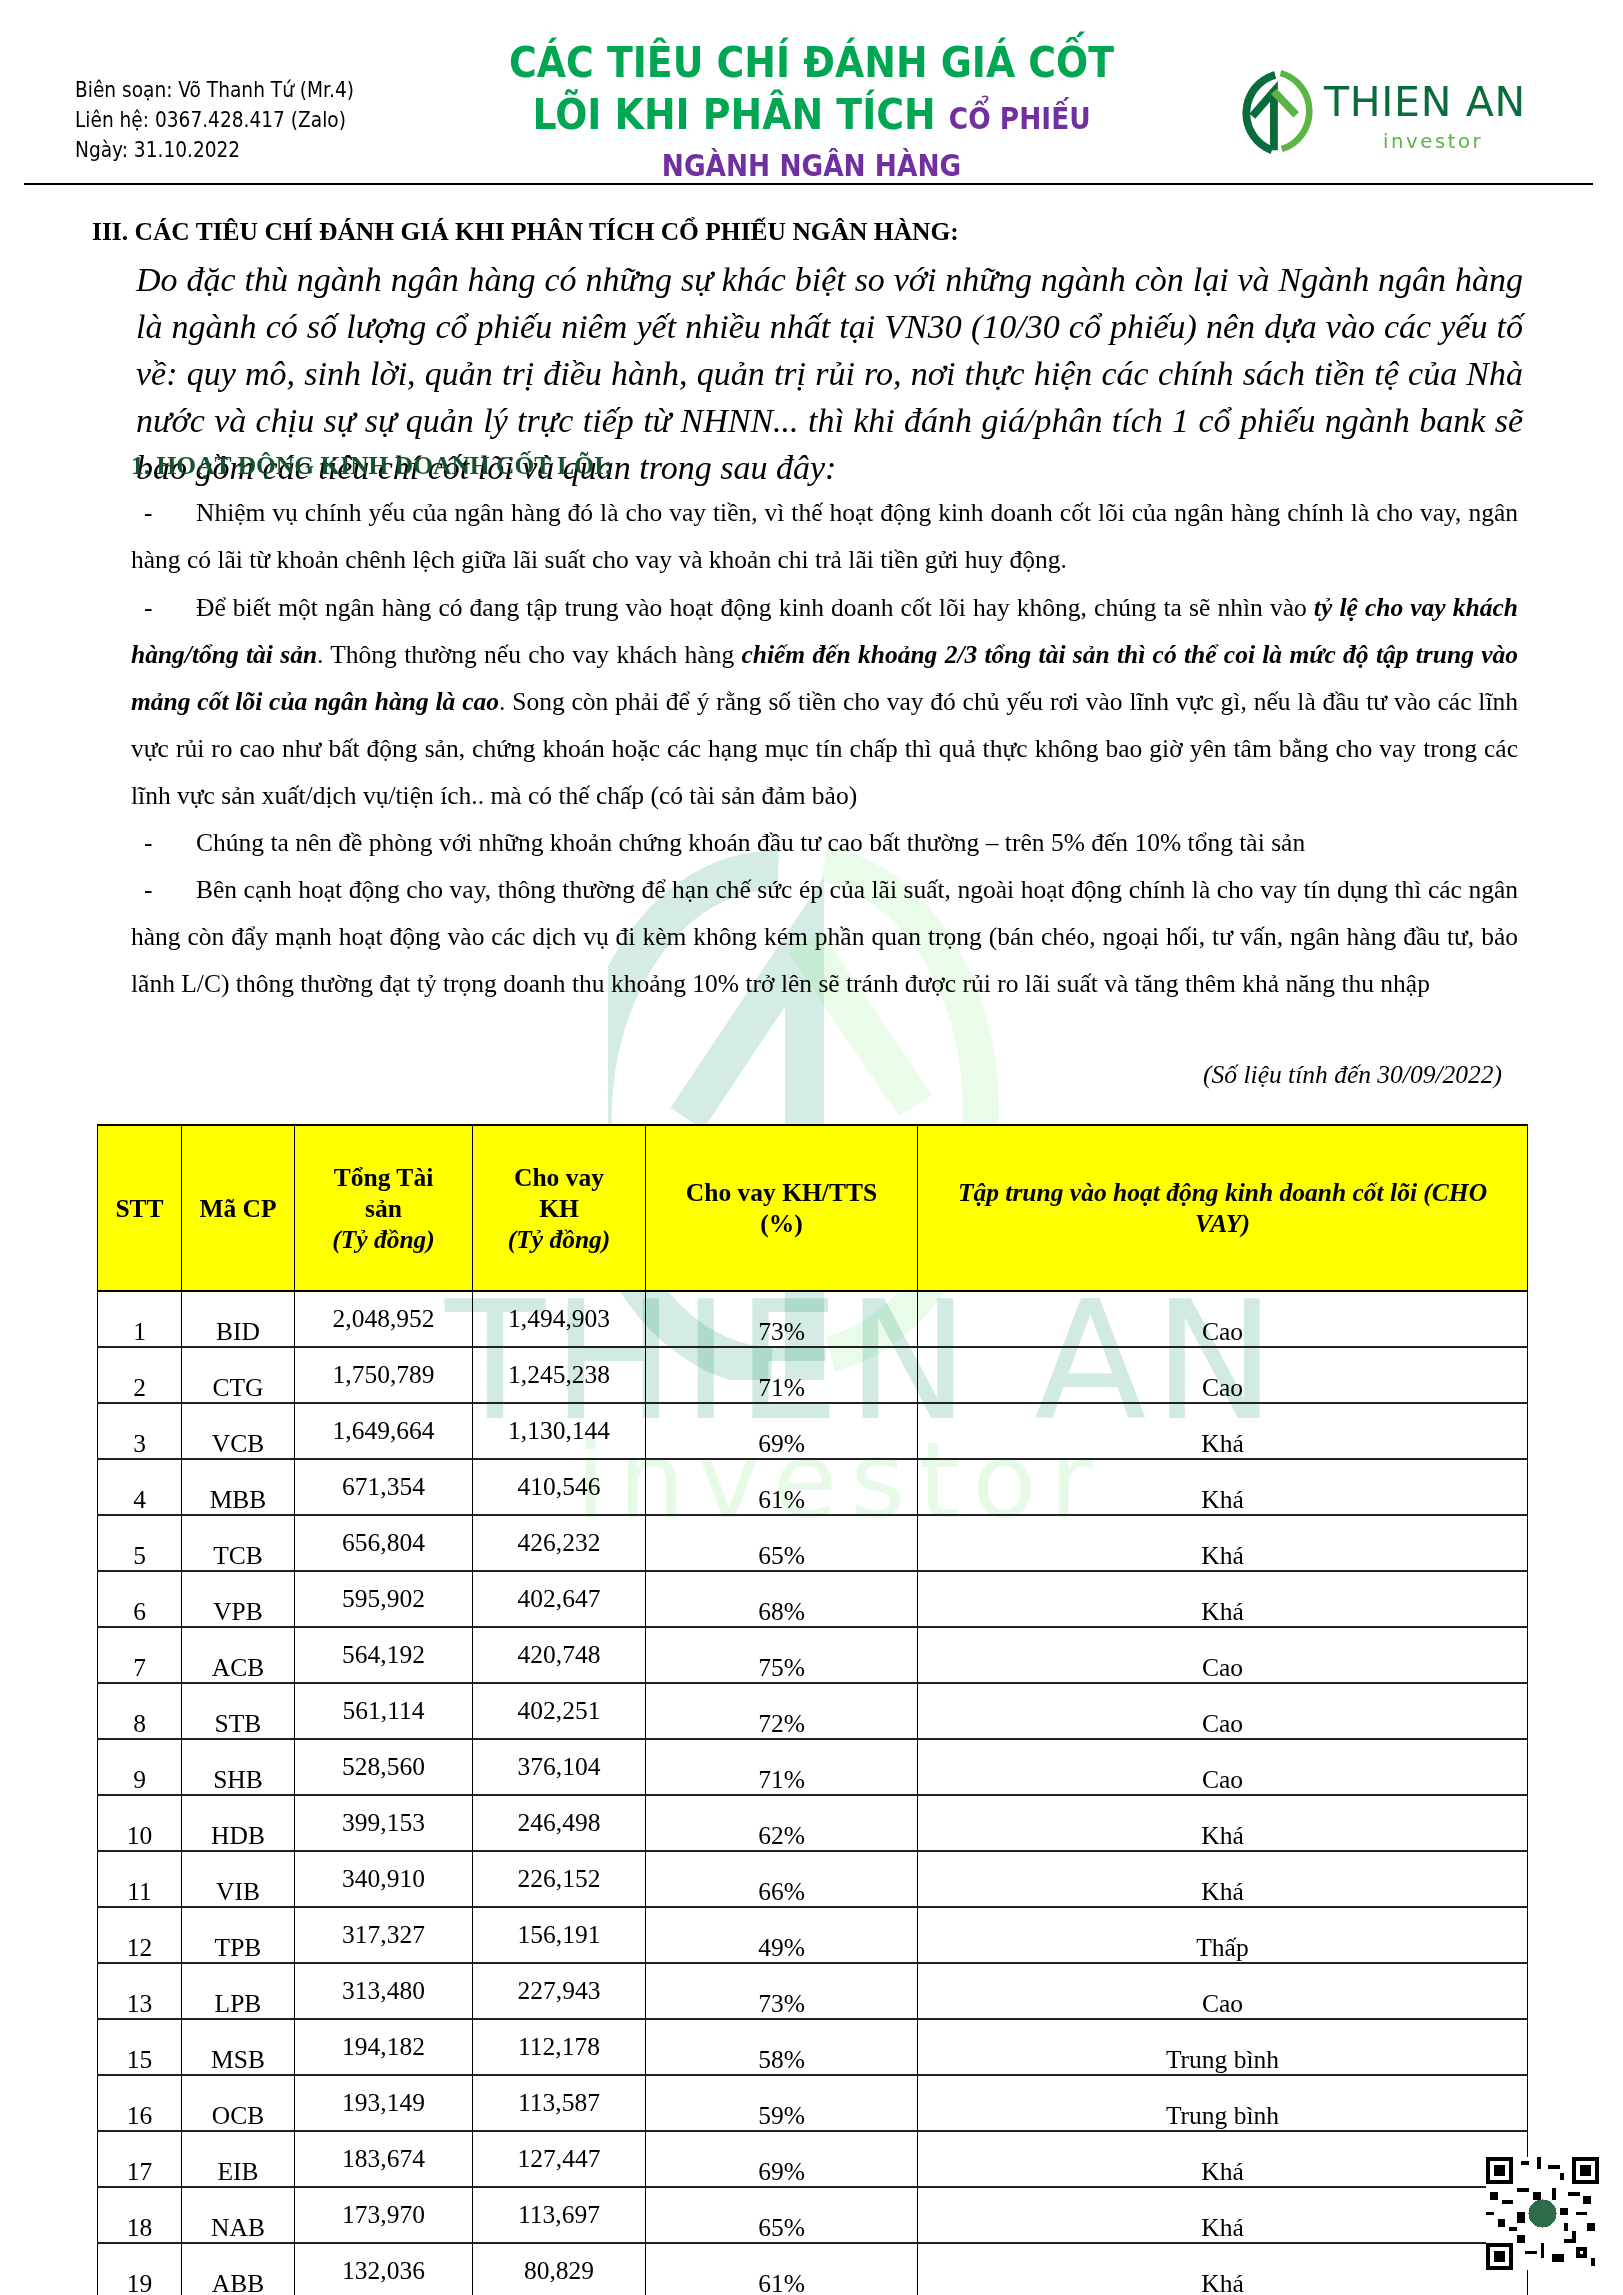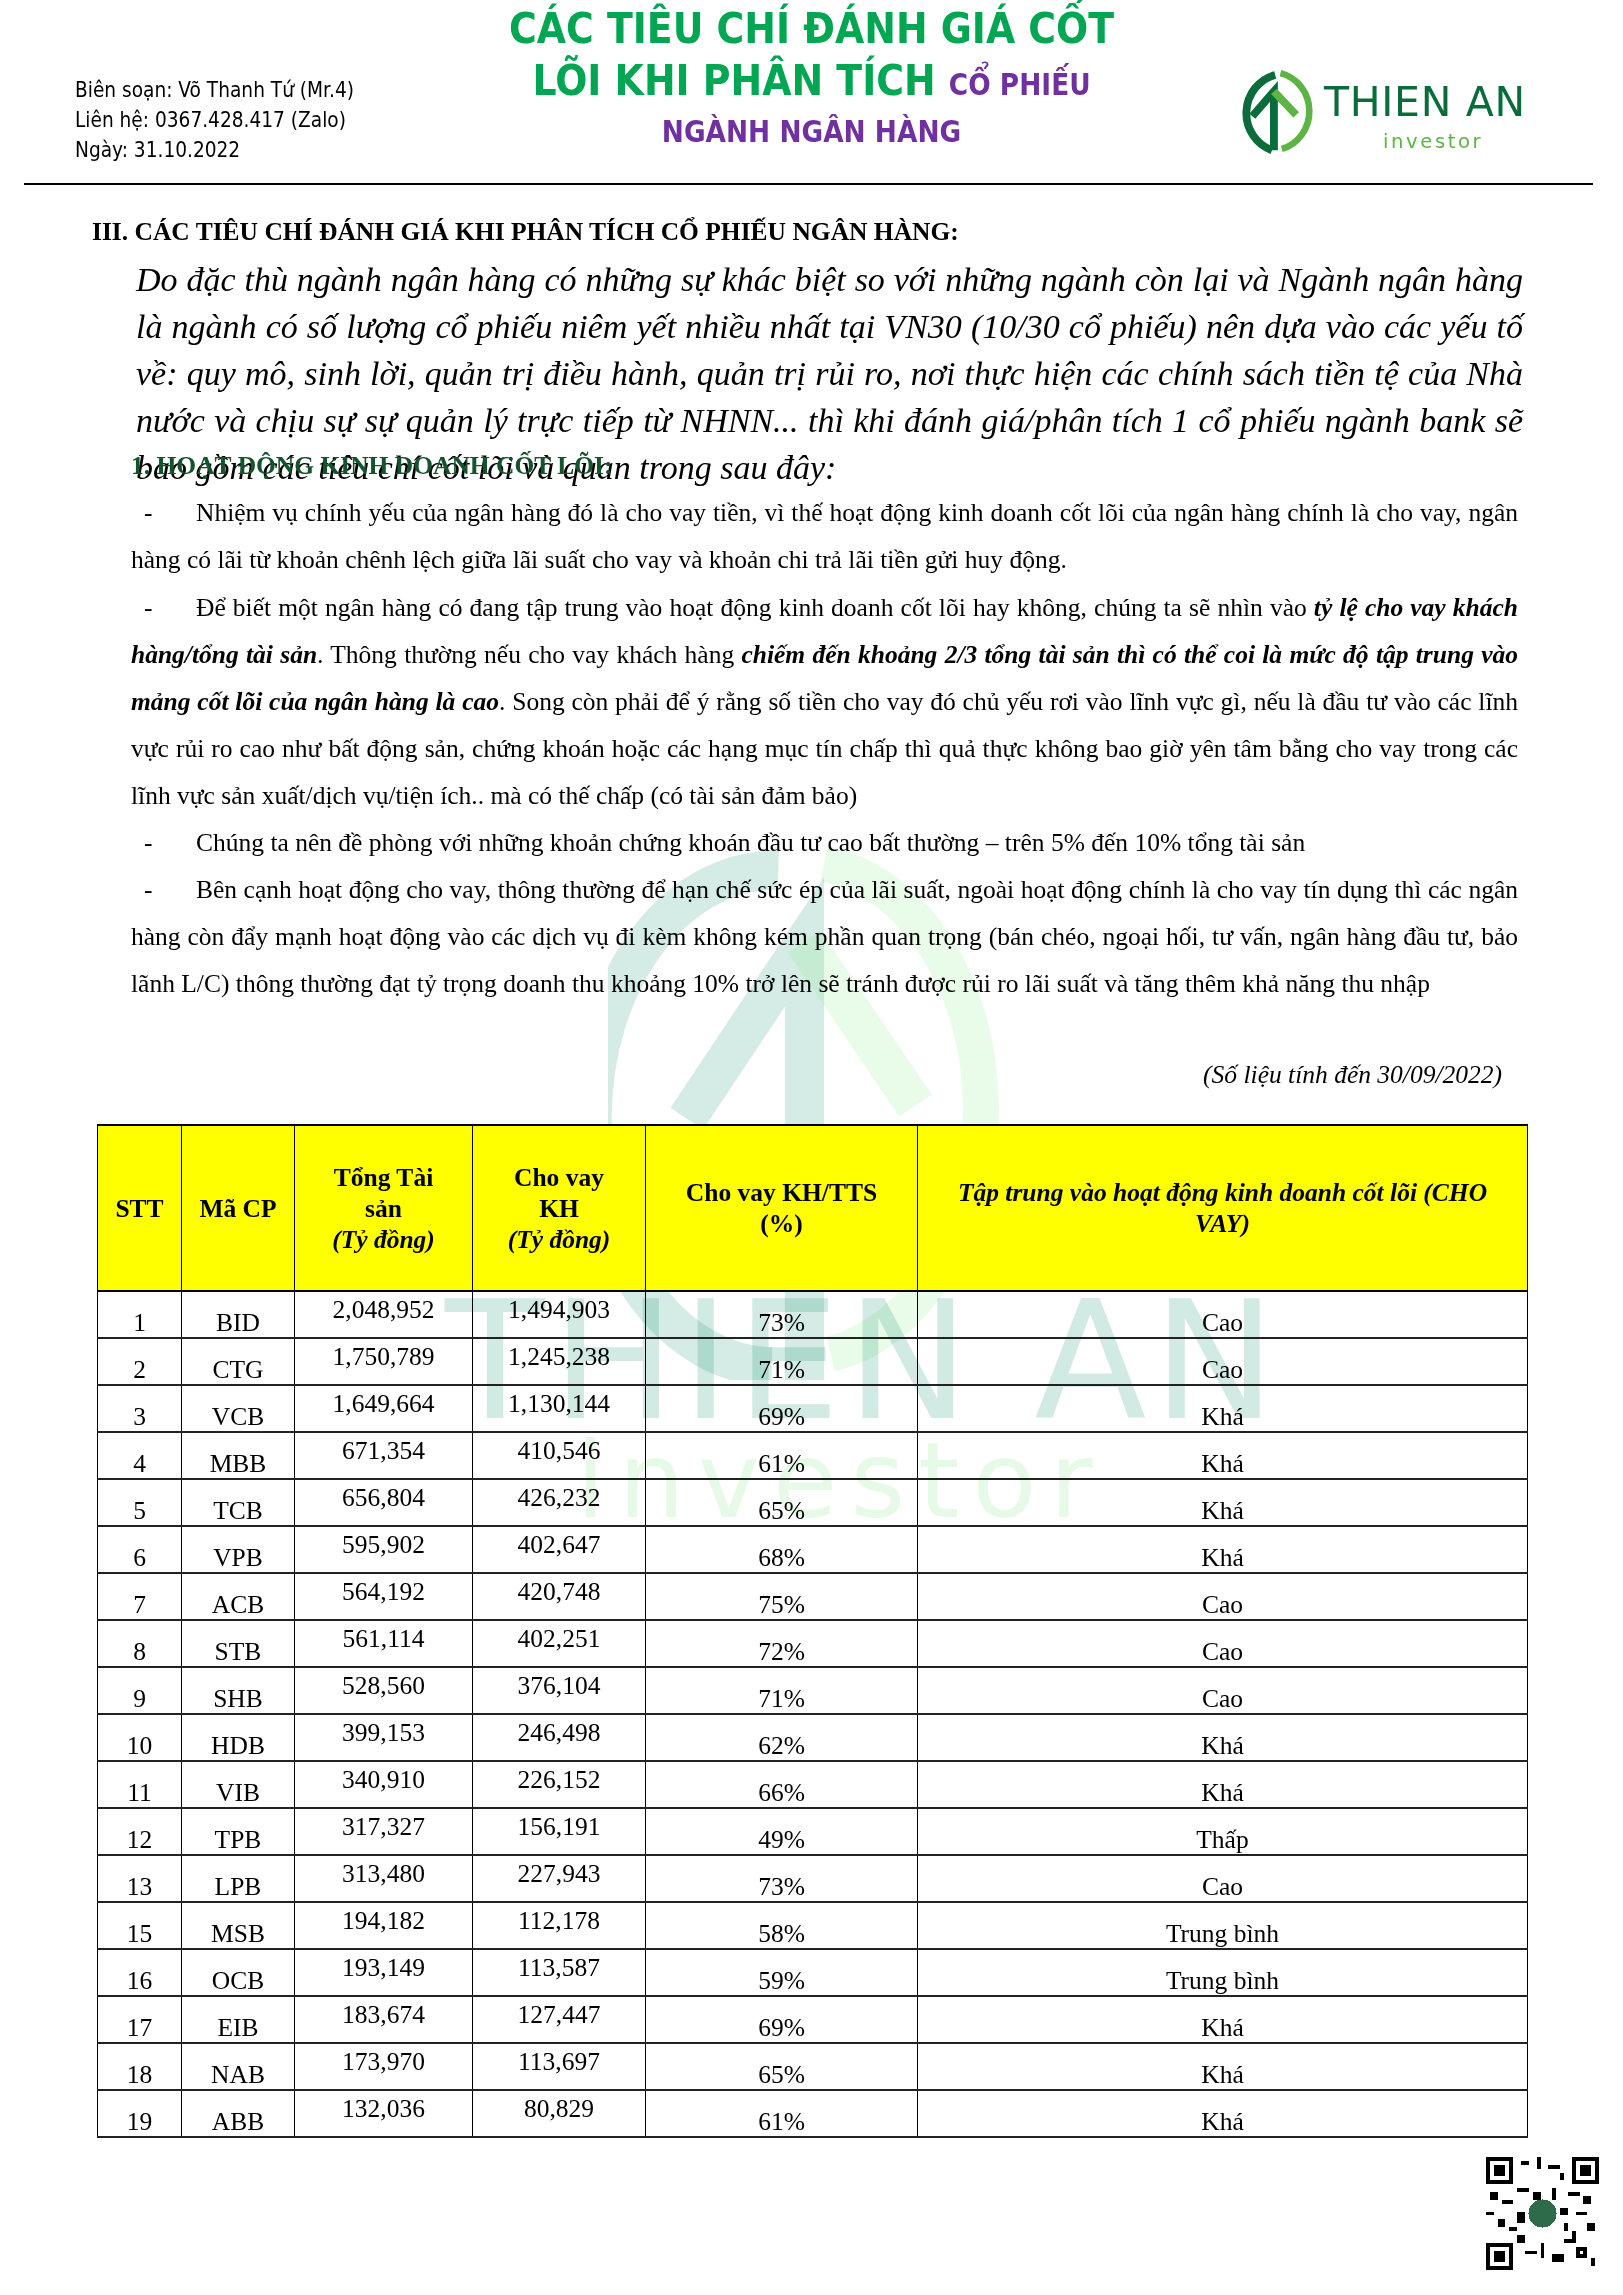--- a/index.html
+++ b/index.html
@@ -1,21 +1,21 @@
 <!DOCTYPE html>
 <html style="font-size:10.5px"><head>
 <meta charset="utf-8">
 <style>
   html, body { margin: 0; padding: 0; background: #ffffff; }
   body { width: 1623px; height: 2295px; position: relative; overflow: hidden; font-family: "Liberation Serif", serif; color: #000; }
 
   
   .hdr-meta { position: absolute; left: 75px; top: 75px; font-family: "DejaVu Sans", sans-serif; font-size: 21.6px; line-height: 30px; color: #000; transform: scaleX(0.86); transform-origin: left top; }
   .hdr-meta div { white-space: nowrap; }
-  .hdr-title { position: absolute; left: 419px; top: 2px; width: 785px; text-align: center; font-family: "DejaVu Sans", sans-serif; font-weight: bold; }
+  .hdr-title { position: absolute; left: 419px; top: 36px; width: 785px; text-align: center; font-family: "DejaVu Sans", sans-serif; font-weight: bold; }
   .hdr-title .t1, .hdr-title .t2 { color: #00a651; font-size: 43px; line-height: 52px; white-space: nowrap; transform: scaleX(0.88); }
   .hdr-title .t2 .purple { color: #7030a0; font-size: 30px; }
   .hdr-title .t3 { color: #7030a0; font-size: 30px; line-height: 41px; transform: scaleX(0.88); }
   .logo { position: absolute; left: 1236px; top: 65px; width: 314px; height: 92px; }
   .logo-text { position: absolute; left: 88px; top: 13px; font-family: "DejaVu Sans", sans-serif; color: #0a6b3b; font-size: 41px; letter-spacing: 0.7px; white-space: nowrap; }
   .logo-sub { position: absolute; left: 147px; top: 65px; font-family: "DejaVu Sans", sans-serif; color: #5cb444; font-size: 19.6px; letter-spacing: 2.6px; }
   .hdr-rule { position: absolute; left: 24px; top: 183px; width: 1569px; height: 2px; background: #000; }
 
   
   .wm { position: absolute; pointer-events: none; }
@@ -32,21 +32,21 @@
   .bi { font-weight: bold; font-style: italic; }
   .note { position: absolute; right: 121px; top: 1060px; font-style: italic; font-size: 25.5px; white-space: nowrap; }
 
   
   table.data { position: absolute; left: 97px; top: 1124px; width: 1431px; border-collapse: collapse; font-size: 25.5px; }
   table.data th, table.data td { border: 1.3px solid #000; text-align: center; padding: 0; }
   table.data thead th { background: #ffff00; height: 164px; font-weight: bold; line-height: 31px; border-top: 2.6px solid #000; border-bottom: 2.6px solid #000; }
   table.data thead th .it { font-style: italic; }
   table.data tbody td { height: 40px; line-height: 26px; vertical-align: middle; }
   table.data tbody tr td { border-bottom: 2.6px solid #222; }
-  table.data tbody td.num { vertical-align: top; padding-top: 5px; }
+  table.data tbody td.num { vertical-align: top; padding-top: 14px; }
   table.data tbody td.low { vertical-align: bottom; padding-bottom: 1.3px; }
 
   
   .qr { position: absolute; left: 1486px; top: 2157px; width: 113px; height: 113px; background: #fff; }
 </style>
 </head>
 <body>
 
 <div class="hdr-meta">
   <div>Biên soạn: Võ Thanh Tứ (Mr.4)</div>

